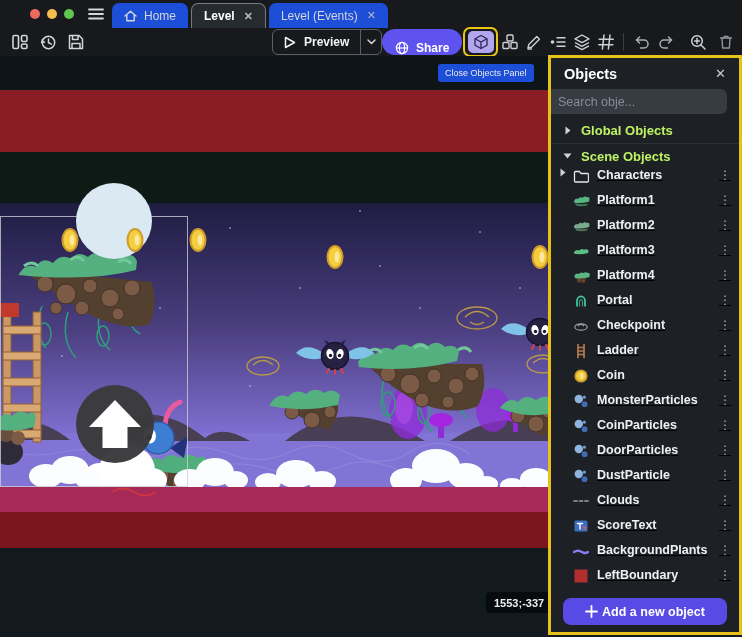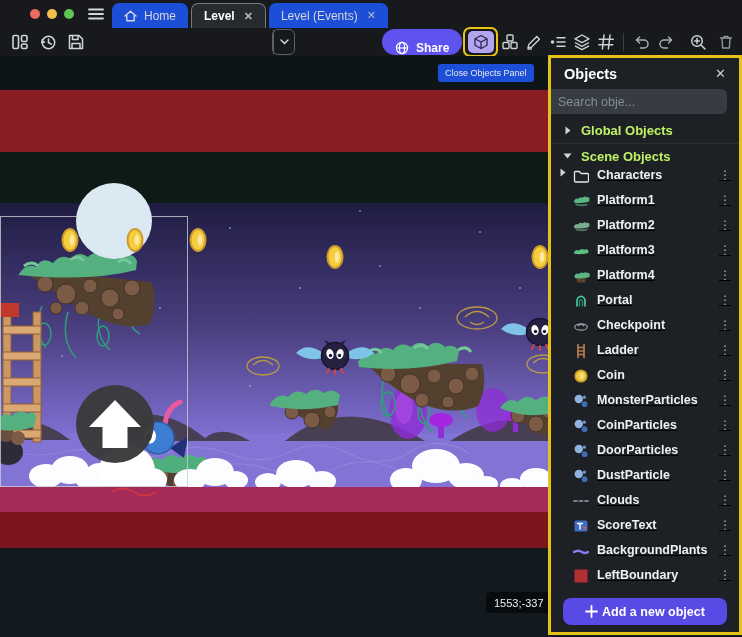--- a/index.html
+++ b/index.html
@@ -32,21 +32,21 @@
            display:flex; align-items:flex-end; gap:7px; padding:0 13px; color:#fff; font-size:12px; font-weight:bold; }
   .cube-hl { position:absolute; left:463px; top:-1px; width:35px; height:30px; border:2.5px solid #e9c613; border-radius:7px;
              display:flex; align-items:center; justify-content:center; }
   .cube-btn { width:26px; height:22px; background:#b3a6ee; border-radius:5px; display:flex; align-items:center; justify-content:center; }
   .tb-icons { position:absolute; left:500px; top:5px; display:flex; align-items:center; gap:5px; }
   .tb-icons .tb-btn { width:19px; }
   .tb-sep { width:1px; height:18px; background:#3a3f45; margin:0 3px; }
   
   .canvas { position:absolute; left:0; top:56px; width:742px; height:581px; }
   .coords { position:absolute; left:486px; top:592px; height:21px; padding:0 8px; background:rgba(8,11,14,.95);
-            border-radius:4px; color:#eceef0; font-size:11px; font-weight:normal; display:flex; align-items:center; z-index:5; }
+            border-radius:4px; color:#eceef0; font-size:11px; font-weight:bold; display:flex; align-items:center; z-index:5; }
   .tooltip { position:absolute; left:438px; top:64px; height:18px; padding:0 7px; background:#1d4ed8; border-radius:3px;
              color:#e9ebed; font-size:9px; display:flex; align-items:center; z-index:30; }
   
   .panel { position:absolute; left:548px; top:55px; width:194px; height:580px; background:#1d2125;
            border:3px solid #e6c117; z-index:20; display:flex; flex-direction:column; overflow:hidden; }
   .panel-header { height:27px; display:flex; align-items:center; padding:0 13px; margin-top:2px; }
   .panel-title { flex:1; color:#fff; font-size:14.5px; font-weight:bold; }
   .panel-close { color:#c9cdd1; font-size:13px; }
   .search-row { display:flex; align-items:center; gap:9px; padding:2px 12px 4px 12px;justify-content:flex-end; }
   .search-box { flex:1; height:25px; background:#373c42; border-radius:6px; display:flex; align-items:center; gap:6px; padding:0 8px; }
@@ -124,20 +124,26 @@
       <span class="tb-btn">
           <svg width="18" height="18" viewBox="0 0 18 18" stroke="#d2d6da" stroke-width="1.5" fill="none" stroke-linejoin="round">
             <path d="M2.5,2.5 H12 L15.5,6 V15.5 H2.5 Z"></path>
             <path d="M5.5,2.5 V6.5 H11 V2.5"></path>
             <path d="M5,15.5 V10.5 H13 V15.5"></path>
           </svg>
         </span>
     </div>
 
     <div class="preview">
+      <span class="main">
+        <svg width="12" height="13" viewBox="0 0 12 13">
+            <path d="M1.5,1.5 L10.5,6.5 L1.5,11.5 Z" stroke="#f1f3f5" stroke-width="1.5" fill="none" stroke-linejoin="round"></path>
+          </svg>
+        <span>Preview</span>
+      </span>
       <span class="drop">
         <span>
             <svg width="9" height="6" viewBox="0 0 9 6">
               <path d="M1,1 L4.5,4.5 L8,1" stroke="#d2d6da" stroke-width="1.5" fill="none" stroke-linecap="round"></path>
             </svg>
           </span>
       </span>
     </div>
 
     <div class="share">

